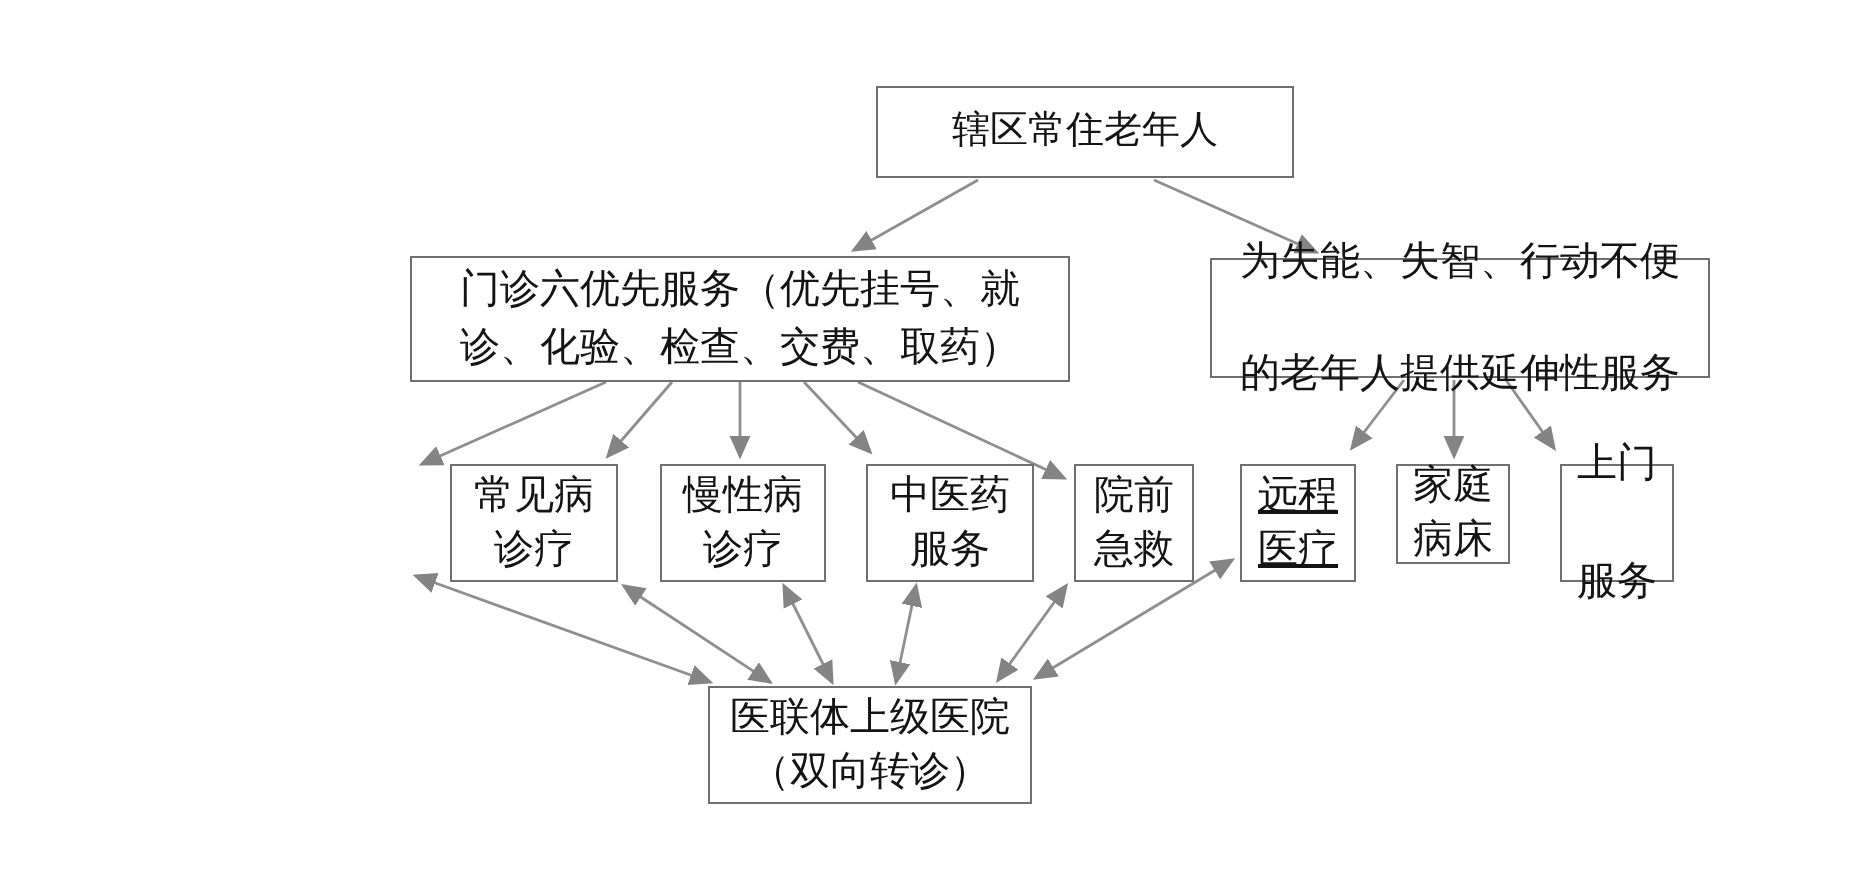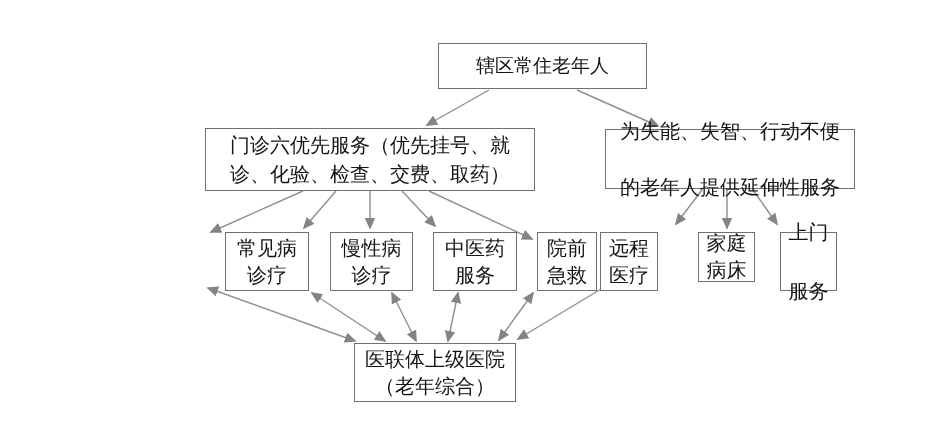--- a/index.html
+++ b/index.html
@@ -82,31 +82,31 @@
     <span class="ln">诊疗</span>
   </div>
   <div class="node" style="left:433px;top:232px;width:84px;height:59px;line-height:27px;">
     <span class="ln">中医药</span>
     <span class="ln">服务</span>
   </div>
   <div class="node" style="left:537px;top:232px;width:60px;height:59px;line-height:27px;">
     <span class="ln">院前</span>
     <span class="ln">急救</span>
   </div>
-  <div class="node" style="left:600px;top:232px;width:58px;height:59px;line-height:27px;">
+  <div class="node" style="left:620px;top:232px;width:58px;height:59px;line-height:27px;text-decoration:underline;">
     <span class="ln">远程</span>
     <span class="ln">医疗</span>
   </div>
   <div class="node" style="left:698px;top:232px;width:57px;height:50px;line-height:27px;">
     <span class="ln">家庭</span>
     <span class="ln">病床</span>
   </div>
   <div class="node" style="left:780px;top:232px;width:57px;height:59px;line-height:27px;gap:32px;">
     <span class="ln">上门</span>
     <span class="ln">服务</span>
   </div>
 
   <div class="node" style="left:354px;top:343px;width:162px;height:59px;line-height:27px;">
     <span class="ln">医联体上级医院</span>
-    <span class="ln">（老年综合）</span>
+    <span class="ln">（双向转诊）</span>
   </div>
 
 </div>
 
 </body></html>

